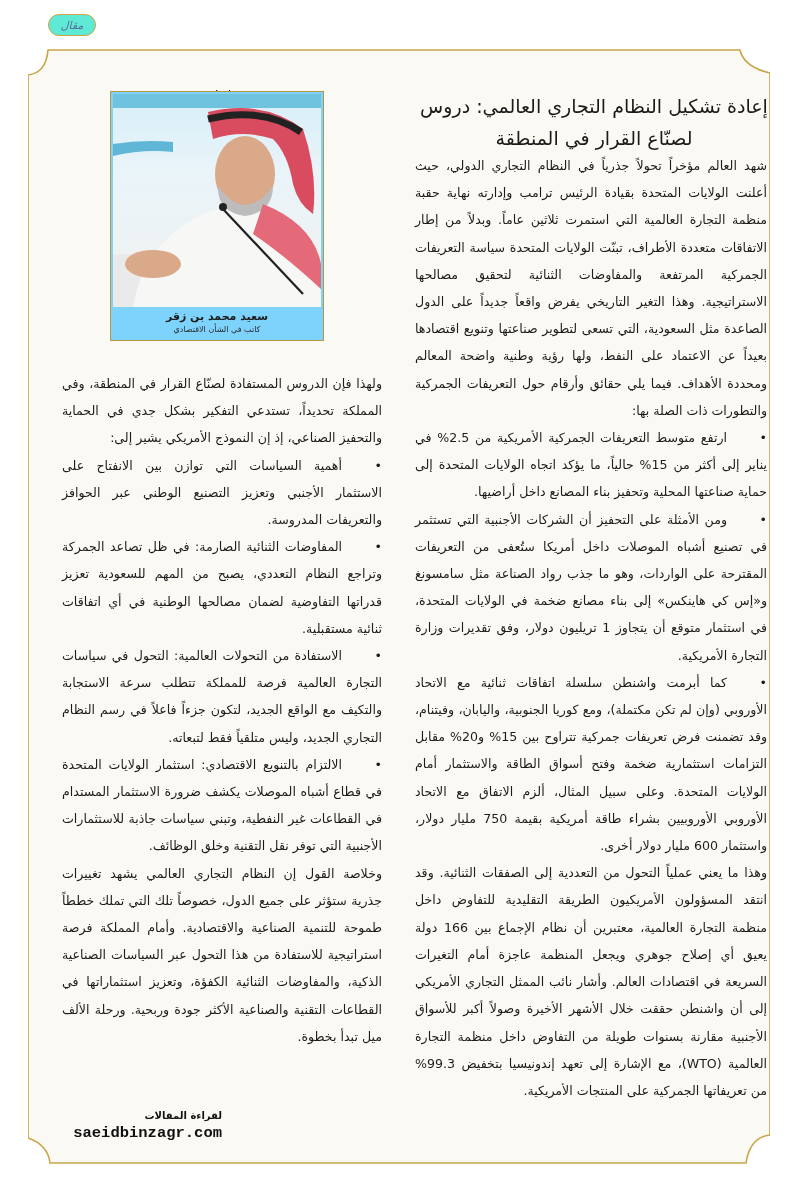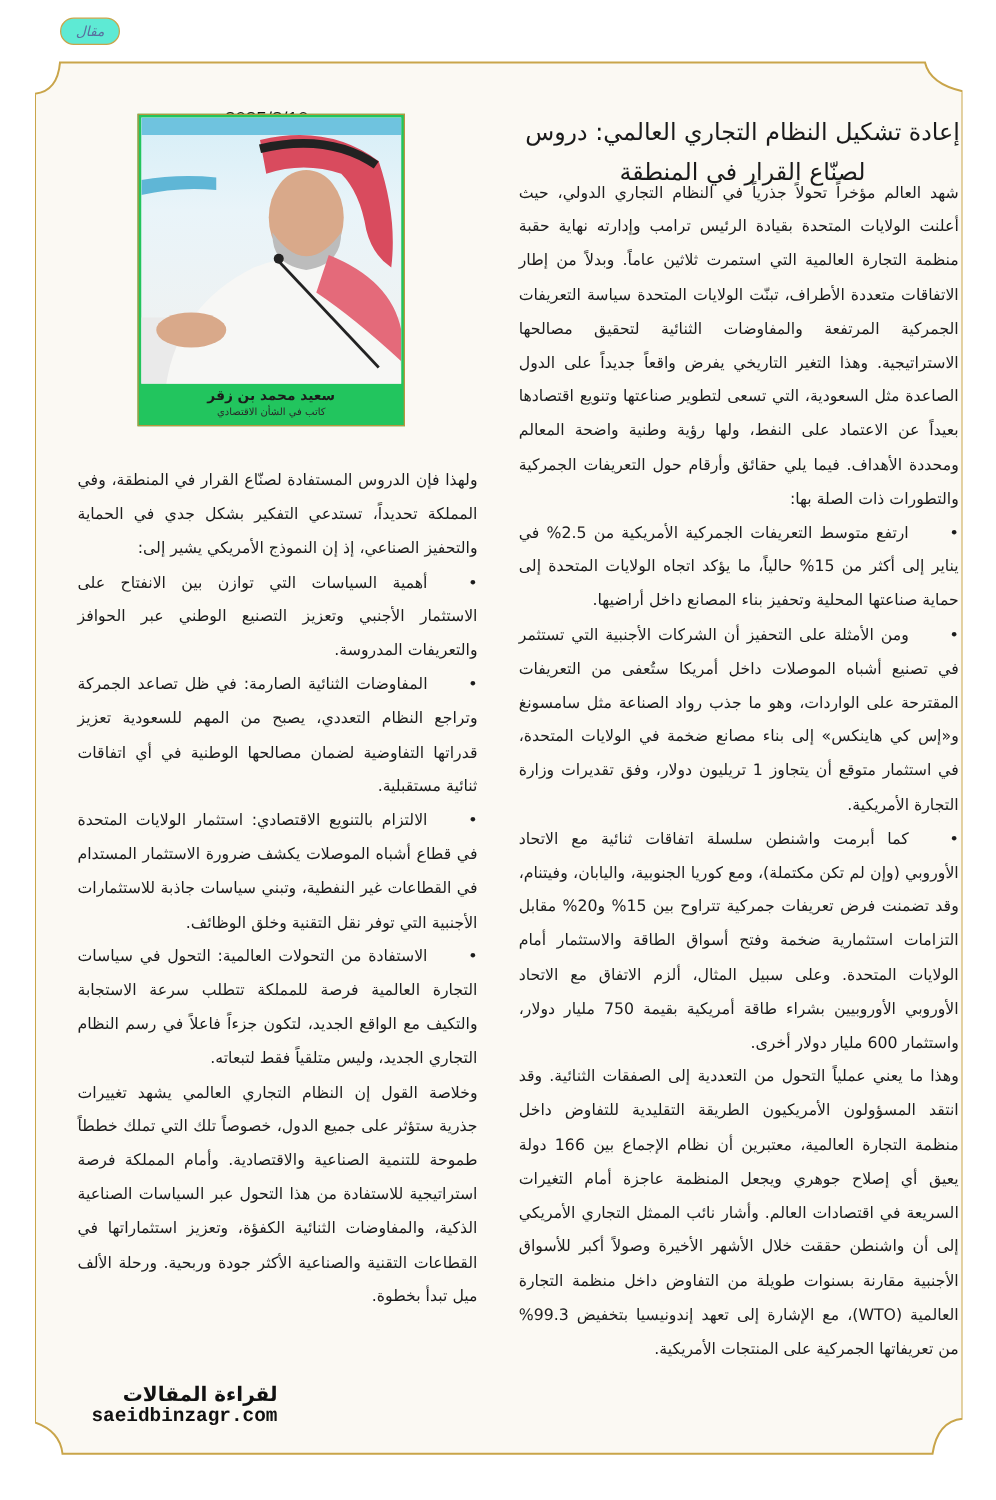--- a/index.html
+++ b/index.html
@@ -1,34 +1,34 @@
 <!DOCTYPE html>
 <html><head>
 <meta charset="utf-8">
 <style>
   html,body{margin:0;padding:0;background:#ffffff;}
   body{width:797px;height:1200px;position:relative;overflow:hidden;font-family:"DejaVu Sans",sans-serif;color:#1a1a1a;}
   .frame{position:absolute;left:28px;top:25px;width:742px;height:1160px;}
   .frame svg{position:absolute;left:0;top:0;}
   .tag{position:absolute;left:48px;top:14px;width:46px;height:20px;border:1.5px solid #c9a54a;border-radius:12px;background:#5eead4;display:flex;align-items:center;justify-content:center;font-family:"DejaVu Serif",serif;font-size:11px;color:#5a6e9e;font-style:italic;}
   .date{position:absolute;left:180px;top:64px;font-family:"Liberation Sans",sans-serif;font-size:15px;color:#111;margin-top:23px;}
-  .photo{position:absolute;left:110px;top:91px;width:212px;height:248px;background:#22c55e;border:1px solid #b8963e;}
+  .photo{position:absolute;left:110px;top:91px;width:212px;height:248px;background:#7dd3fc;border:1px solid #b8963e;}
   .photo .img{position:absolute;left:2px;top:2px;width:208px;height:213px;background:linear-gradient(180deg,#d6eef7 0%,#e9f4f9 35%,#f1f1ef 100%);overflow:hidden;}
   .photo .caption{position:absolute;left:0;top:216px;width:212px;height:32px;text-align:center;direction:rtl;}
   .photo .cap-name{font-size:11px;font-weight:bold;color:#1b1b1b;line-height:14px;margin-top:2px;}
   .photo .cap-role{font-size:8px;color:#2a2a2a;line-height:12px;}
   .title{position:absolute;left:418px;top:90px;width:352px;text-align:center;direction:rtl;font-family:"DejaVu Sans",sans-serif;font-weight:normal;font-size:19px;line-height:32px;color:#1a1a1a;}
   .col{position:absolute;direction:rtl;text-align:justify;font-family:"DejaVu Sans",sans-serif;font-size:12.6px;line-height:27.2px;color:#1c1c1c;}
   .col p{margin:0;}
   .col .bullet{padding-right:0;}
   .col .bullet::before{content:"•";display:inline-block;width:34px;text-align:right;padding-left:6px;}
-  .right-col{left:415px;top:140px;width:352px;}
+  .right-col{left:415px;top:152px;width:352px;}
   .left-col{left:62px;top:370px;width:320px;}
   .footer{position:absolute;left:62px;top:1108px;width:160px;text-align:right;}
-  .footer .f-ar{direction:rtl;font-weight:bold;font-size:16px;line-height:16px;color:#111;}
+  .footer .f-ar{direction:rtl;font-weight:bold;font-size:10px;line-height:16px;color:#111;}
   .footer .f-url{font-family:Liberation Mono, monospace;font-weight:bold;font-size:15.5px;line-height:18px;color:#111;}
 </style>
 </head>
 <body>
 
 <div class="frame">
   <svg width="742" height="1160" viewBox="0 0 742 1160">
     <path d="M0,50 Q18,48 20,25 L712,25 Q716,42 742,48 L742,1110 Q722,1112 718,1138 L22,1138 Q20,1120 0,1113 Z" fill="#fbf9f3" stroke="#c9a54a" stroke-width="1.6"></path>
   </svg>
 </div>
@@ -67,21 +67,21 @@
   <p class="bullet"><span>ارتفع متوسط التعريفات الجمركية الأمريكية من 2.5% في يناير إلى أكثر من 15% حالياً، ما يؤكد اتجاه الولايات المتحدة إلى حماية صناعتها المحلية وتحفيز بناء المصانع داخل أراضيها.</span></p>
   <p class="bullet"><span>ومن الأمثلة على التحفيز أن الشركات الأجنبية التي تستثمر في تصنيع أشباه الموصلات داخل أمريكا ستُعفى من التعريفات المقترحة على الواردات، وهو ما جذب رواد الصناعة مثل سامسونغ و«إس كي هاينكس» إلى بناء مصانع ضخمة في الولايات المتحدة، في استثمار متوقع أن يتجاوز 1 تريليون دولار، وفق تقديرات وزارة التجارة الأمريكية.</span></p>
   <p class="bullet"><span>كما أبرمت واشنطن سلسلة اتفاقات ثنائية مع الاتحاد الأوروبي (وإن لم تكن مكتملة)، ومع كوريا الجنوبية، واليابان، وفيتنام، وقد تضمنت فرض تعريفات جمركية تتراوح بين 15% و20% مقابل التزامات استثمارية ضخمة وفتح أسواق الطاقة والاستثمار أمام الولايات المتحدة. وعلى سبيل المثال، ألزم الاتفاق مع الاتحاد الأوروبي الأوروبيين بشراء طاقة أمريكية بقيمة 750 مليار دولار، واستثمار 600 مليار دولار أخرى.</span></p>
   <p>وهذا ما يعني عملياً التحول من التعددية إلى الصفقات الثنائية. وقد انتقد المسؤولون الأمريكيون الطريقة التقليدية للتفاوض داخل منظمة التجارة العالمية، معتبرين أن نظام الإجماع بين 166 دولة يعيق أي إصلاح جوهري ويجعل المنظمة عاجزة أمام التغيرات السريعة في اقتصادات العالم. وأشار نائب الممثل التجاري الأمريكي إلى أن واشنطن حققت خلال الأشهر الأخيرة وصولاً أكبر للأسواق الأجنبية مقارنة بسنوات طويلة من التفاوض داخل منظمة التجارة العالمية (WTO)، مع الإشارة إلى تعهد إندونيسيا بتخفيض 99.3% من تعريفاتها الجمركية على المنتجات الأمريكية.</p>
 </div>
 
 <div class="col left-col">
   <p>ولهذا فإن الدروس المستفادة لصنّاع القرار في المنطقة، وفي المملكة تحديداً، تستدعي التفكير بشكل جدي في الحماية والتحفيز الصناعي، إذ إن النموذج الأمريكي يشير إلى:</p>
   <p class="bullet"><span>أهمية السياسات التي توازن بين الانفتاح على الاستثمار الأجنبي وتعزيز التصنيع الوطني عبر الحوافز والتعريفات المدروسة.</span></p>
   <p class="bullet"><span>المفاوضات الثنائية الصارمة: في ظل تصاعد الجمركة وتراجع النظام التعددي، يصبح من المهم للسعودية تعزيز قدراتها التفاوضية لضمان مصالحها الوطنية في أي اتفاقات ثنائية مستقبلية.</span></p>
+  <p class="bullet"><span>الاستفادة من التحولات العالمية: التحول في سياسات التجارة العالمية فرصة للمملكة تتطلب سرعة الاستجابة والتكيف مع الواقع الجديد، لتكون جزءاً فاعلاً في رسم النظام التجاري الجديد، وليس متلقياً فقط لتبعاته.</span></p>
   <p class="bullet"><span>الالتزام بالتنويع الاقتصادي: استثمار الولايات المتحدة في قطاع أشباه الموصلات يكشف ضرورة الاستثمار المستدام في القطاعات غير النفطية، وتبني سياسات جاذبة للاستثمارات الأجنبية التي توفر نقل التقنية وخلق الوظائف.</span></p>
-  <p class="bullet"><span>الاستفادة من التحولات العالمية: التحول في سياسات التجارة العالمية فرصة للمملكة تتطلب سرعة الاستجابة والتكيف مع الواقع الجديد، لتكون جزءاً فاعلاً في رسم النظام التجاري الجديد، وليس متلقياً فقط لتبعاته.</span></p>
   <p>وخلاصة القول إن النظام التجاري العالمي يشهد تغييرات جذرية ستؤثر على جميع الدول، خصوصاً تلك التي تملك خططاً طموحة للتنمية الصناعية والاقتصادية. وأمام المملكة فرصة استراتيجية للاستفادة من هذا التحول عبر السياسات الصناعية الذكية، والمفاوضات الثنائية الكفؤة، وتعزيز استثماراتها في القطاعات التقنية والصناعية الأكثر جودة وربحية. ورحلة الألف ميل تبدأ بخطوة.</p>
 </div>
 
 <div class="footer">
   <div class="f-ar">لقراءة المقالات</div>
   <div class="f-url">saeidbinzagr.com</div>
 </div>
 
 </body></html>

